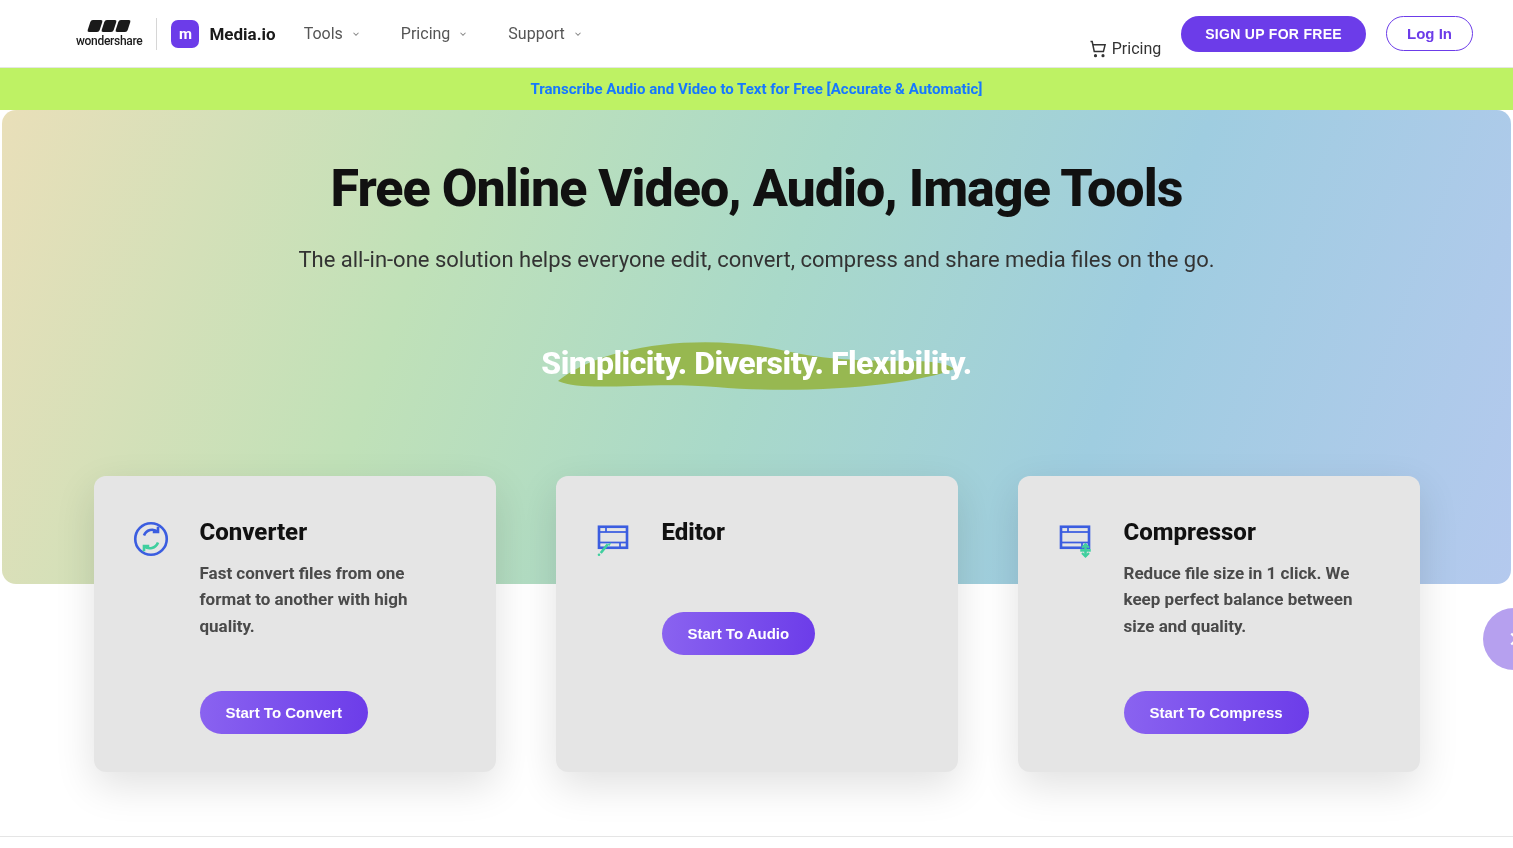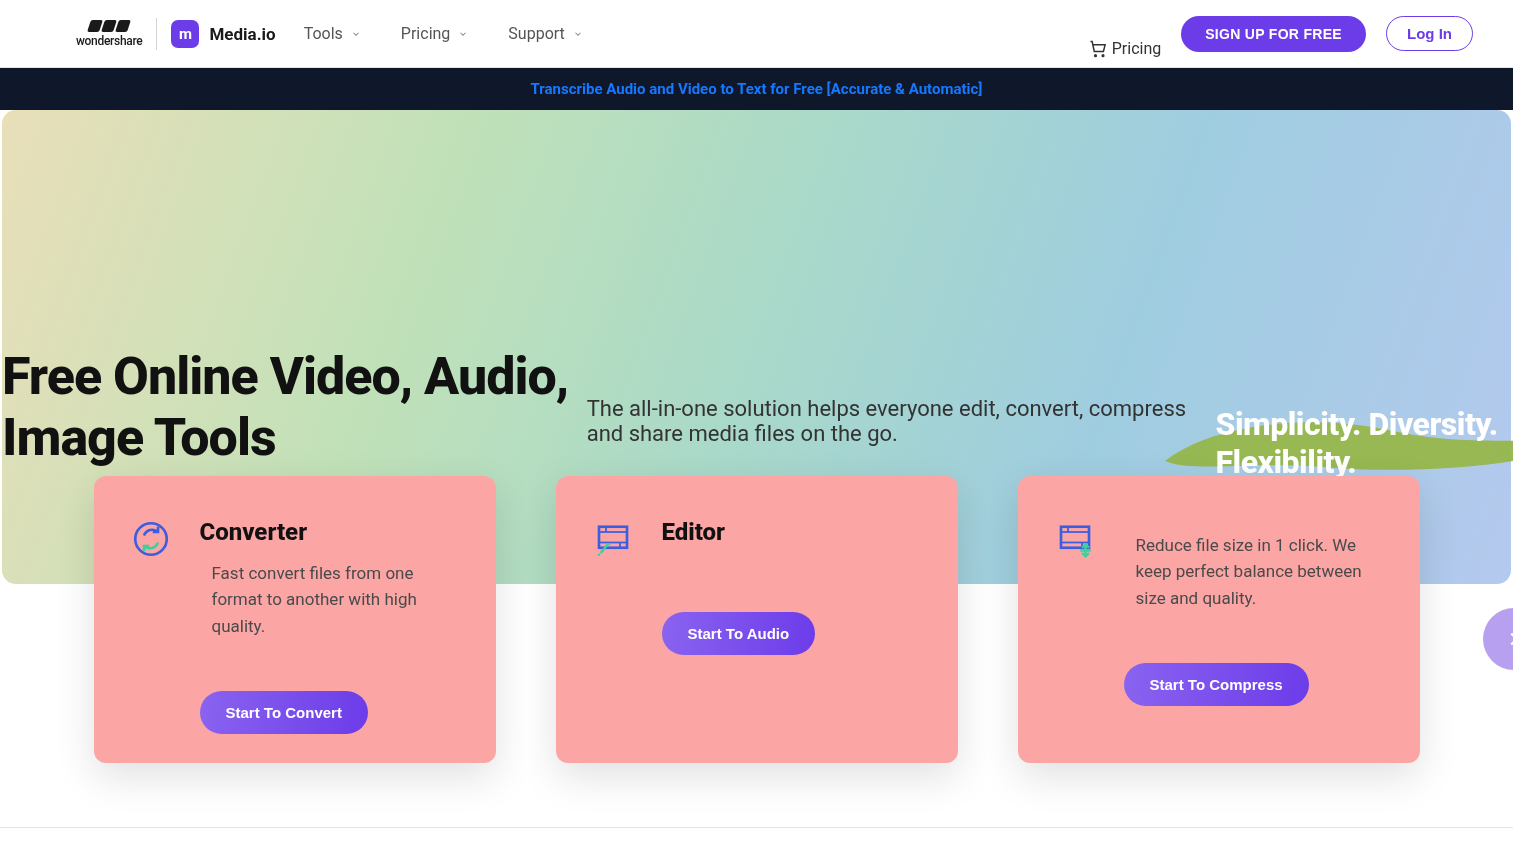--- a/index.html
+++ b/index.html
@@ -15,34 +15,34 @@
 .mediaio-badge { width: 28px; height: 28px; background: #6c3ce9; border-radius: 7px; display: flex; align-items: center; justify-content: center; color: #fff; font-weight: 700; font-size: 15px; }
 .mediaio-text { font-size: 17px; font-weight: 700; color: #1a1a1a; }
 .nav { display: flex; align-items: center; gap: 40px; margin-left: 14px; }
 .nav-item { display: flex; align-items: center; gap: 8px; font-size: 16px; color: #555; cursor: pointer; }
 .chevron { width: 10px; height: 10px; }
 .header-right { display: flex; align-items: center; gap: 20px; }
 .pricing { display: flex; align-items: center; gap: 4px; font-size: 16px; color: #333; cursor: pointer; margin-top: 30px; }
 .cart-icon { width: 20px; height: 20px; }
 .btn-primary { background: #6c3ce9; color: #fff; border: none; border-radius: 22px; padding: 10px 24px; font-size: 14px; font-weight: 700; cursor: pointer; letter-spacing: 0.3px; }
 .btn-outline { background: #fff; color: #6c3ce9; border: 1.5px solid #6c3ce9; border-radius: 22px; padding: 8px 20px; font-size: 15px; font-weight: 600; cursor: pointer; }
-.banner { background: #0f172a; text-align: center; padding: 12px 4px; font-size: 15px; font-weight: 700; color: #1678ff; cursor: pointer; }
-.hero { position: relative; height: 474px; border-radius: 14px; margin: 0 2px; background: linear-gradient(110deg, #e9dfb9 0%, #c0e1b8 28%, #a9d9c9 50%, #9fcde0 72%, #b4c9ee 100%); display: flex; flex-direction: row; align-items: center; padding-top: 120px; }
+.banner { background: #bef264; text-align: center; padding: 12px 4px; font-size: 15px; font-weight: 700; color: #1678ff; cursor: pointer; }
+.hero { position: relative; height: 474px; border-radius: 14px; margin: 0 2px; background: linear-gradient(110deg, #e9dfb9 0%, #c0e1b8 28%, #a9d9c9 50%, #9fcde0 72%, #b4c9ee 100%); display: flex; flex-direction: column; align-items: center; padding-top: 48px; }
 .hero-title { font-size: 52px; font-weight: 800; color: #111; letter-spacing: -1px; }
 .hero-sub { font-size: 22px; color: #333; margin-top: 28px; }
 .tagline-wrap { position: relative; margin-top: 72px; display: inline-block; }
 .brush { position: absolute; left: 50%; top: 50%; transform: translate(-50%, -50%); width: 420px; height: 80px; z-index: 0; }
 .tagline { position: relative; z-index: 1; font-size: 32px; font-weight: 800; color: #fff; letter-spacing: -0.5px; }
 .cards-row { position: relative; display: flex; gap: 60px; justify-content: center; margin-top: -108px; padding: 0 72px; z-index: 5; }
-.card { width: 402px; background: #fca5a5; border-radius: 12px; box-shadow: 0 14px 40px rgba(0,0,0,0.12); padding: 42px 36px 29px; }
+.card { width: 402px; background: #e5e5e5; border-radius: 12px; box-shadow: 0 14px 40px rgba(0,0,0,0.12); padding: 42px 36px 38px; }
 .card-head { display: flex; align-items: flex-start; gap: 28px; }
 .card-icon { width: 42px; height: 42px; flex-shrink: 0; }
 .card-title { font-size: 24px; font-weight: 800; color: #111; }
 .card-desc { font-size: 17px; color: #4a4a4a; margin-top: 14px; line-height: 1.55; margin-left: 70px; }
-.card-desc.noindent { margin-left: 12px; }
+.card-desc.noindent { margin-left: 0; font-weight: bold; }
 .card-body { margin-left: 0; }
 .card-cta { margin-top: 52px; margin-left: 70px; }
 .cta-btn { background: linear-gradient(95deg, #8a63f0, #6c3ce9); color: #fff; border: none; border-radius: 24px; padding: 13px 26px; font-size: 15px; font-weight: 600; cursor: pointer; }
 .carousel-next { position: fixed; right: 0; top: 608px; width: 62px; height: 62px; border-radius: 50%; background: #b6a0ef; display: flex; align-items: center; justify-content: center; cursor: pointer; transform: translateX(32px); }
 .carousel-next svg { width: 22px; height: 22px; }
 .bottom-rule { height: 1px; background: #e5e5e5; margin-top: 64px; }
 </style>
 </head>
 <body>
 
@@ -160,20 +160,21 @@
         <line x1="8" y1="16" x2="40" y2="16" stroke="#3b5de0" stroke-width="2"></line>
         <line x1="8" y1="28" x2="40" y2="28" stroke="#3b5de0" stroke-width="2"></line>
         <line x1="16" y1="10" x2="16" y2="16" stroke="#3b5de0" stroke-width="2"></line>
         <line x1="32" y1="28" x2="32" y2="34" stroke="#3b5de0" stroke-width="2"></line>
         <line x1="36" y1="30" x2="36" y2="44" stroke="#3fcf9e" stroke-width="3"></line>
         <line x1="30" y1="37" x2="42" y2="37" stroke="#3fcf9e" stroke-width="3"></line>
         <polyline points="32 34 36 30 40 34" stroke="#3fcf9e" stroke-width="2.5" fill="none"></polyline>
         <polyline points="32 40 36 44 40 40" stroke="#3fcf9e" stroke-width="2.5" fill="none"></polyline>
       </svg>
       <div class="card-body">
+        <h3 class="card-title">Compressor</h3>
         <p class="card-desc noindent">Reduce file size in 1 click. We keep perfect balance between size and quality.</p>
       </div>
     </div>
     <div class="card-cta">
       <button class="cta-btn">Start To Compress</button>
     </div>
   </div>
 
 </div>
 

